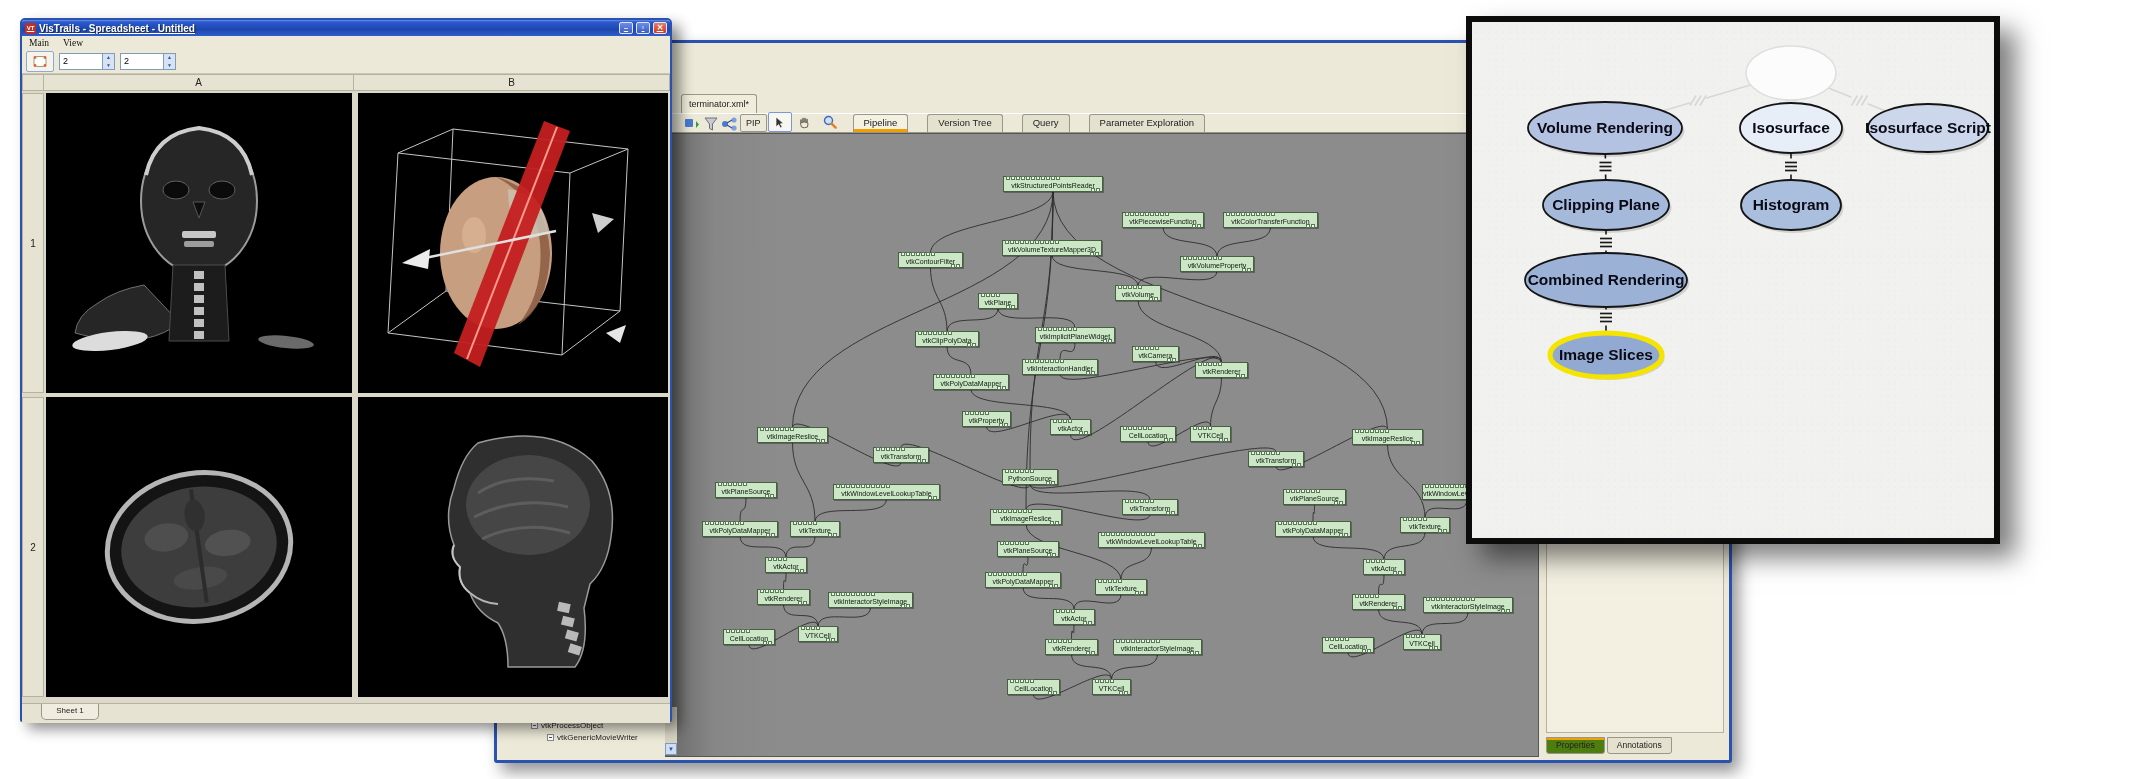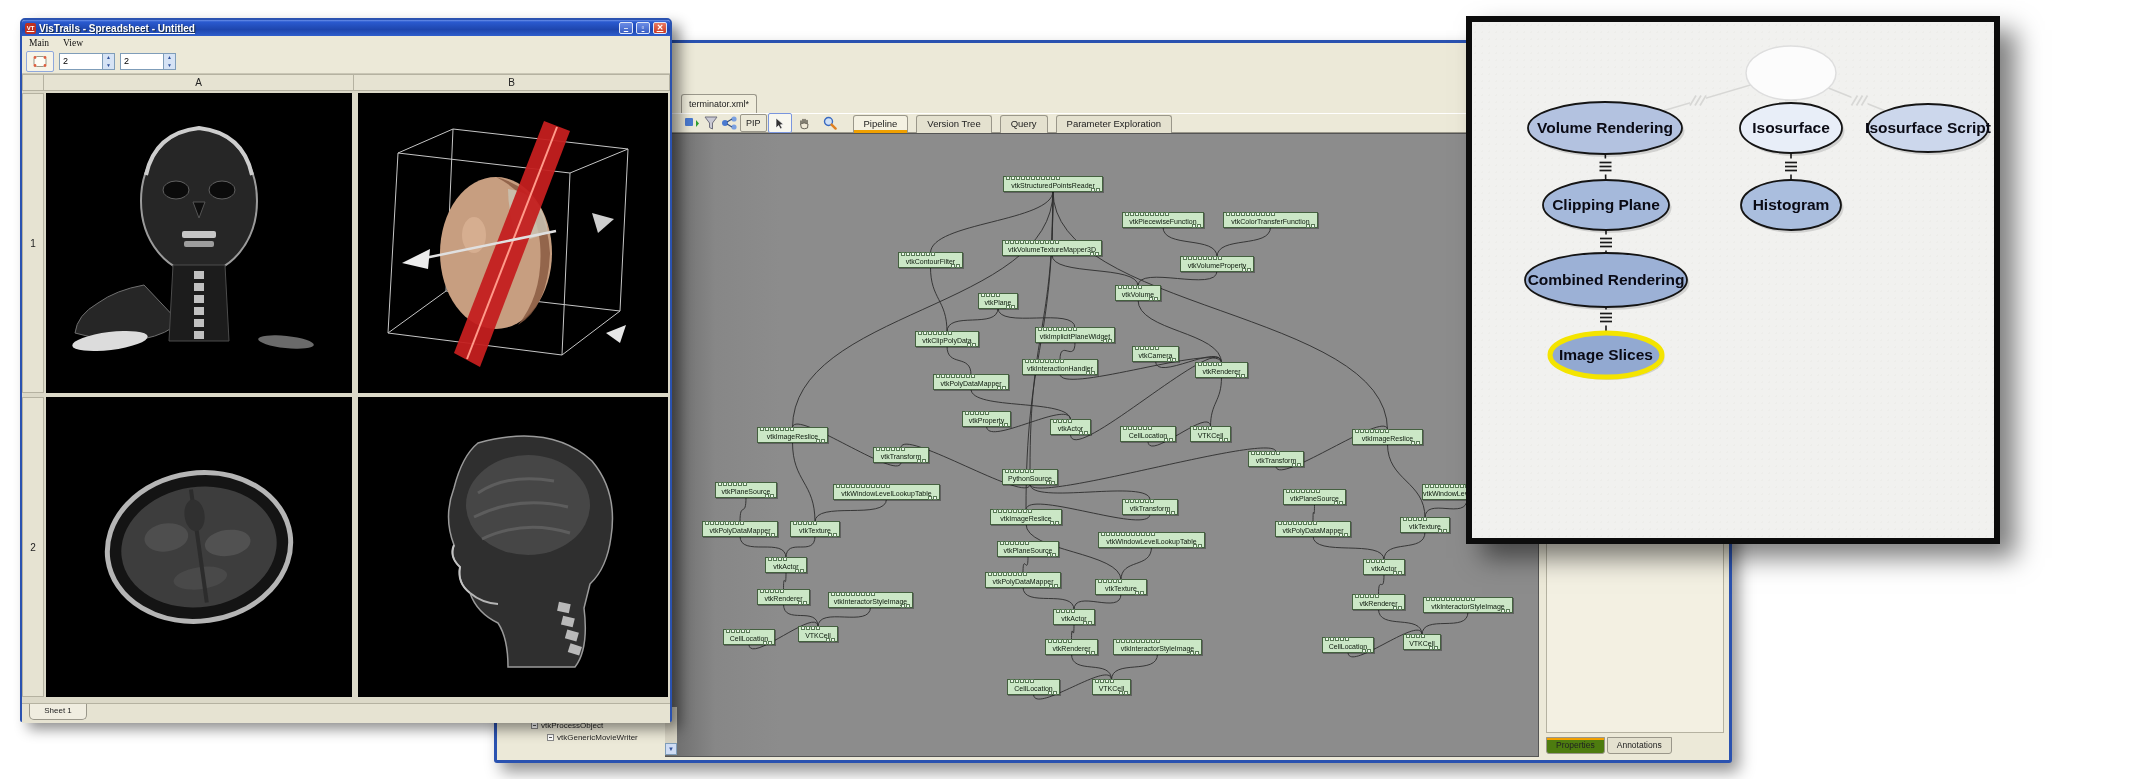--- a/index.html
+++ b/index.html
@@ -8,31 +8,31 @@
 
   
   .builder{position:absolute;left:494px;top:40px;width:1238px;height:723px;
            background:#ece9d8;border:3px solid #2a52b0;border-radius:5px 5px 3px 3px;
            box-shadow:7px 9px 16px rgba(0,0,0,.42);box-sizing:border-box;z-index:1;}
   .b-doc-tab{position:absolute;left:184px;top:51px;height:19px;line-height:19px;
              padding:0 7px;font-size:9px;color:#222;background:#f0eddc;
              border:1px solid #9a978a;border-bottom:none;border-radius:3px 3px 0 0;}
   .b-toolbar{position:absolute;left:0;top:70px;right:0;height:20px;background:#ece9d8;
              border-top:1px solid #fff;border-bottom:1px solid #9a978a;
-             display:flex;align-items:center;padding-left:186px;gap:1px;box-sizing:border-box;}
+             display:flex;align-items:flex-end;padding-left:186px;gap:1px;box-sizing:border-box;}
   .tbico{width:18px;height:16px;display:flex;align-items:center;justify-content:center;}
   .pipbtn{height:16px;padding:0 5px;font-size:9px;line-height:16px;color:#222;
           border:1px solid #9a978a;border-radius:2px;background:#ece9d8;}
   .toolbtn{width:22px;height:18px;display:flex;align-items:center;justify-content:center;
            border:1px solid transparent;border-radius:2px;}
   .toolbtn.active{background:#f8f7ef;border-color:#7a96df;}
   .viewtabs{display:flex;margin-left:10px;align-items:flex-end;height:20px;}
   .vtab{height:17px;line-height:16px;padding:0 10px;font-size:9.5px;color:#222;
         background:#e4e1cf;border:1px solid #9a978a;border-bottom:none;
-        border-radius:3px 3px 0 0;margin-right:8px;}
+        border-radius:3px 3px 0 0;margin-right:19px;}
   .vtab.active{background:#f4f1e2;box-shadow:inset 0 -3px 0 #f0a000;}
   .b-canvas{position:absolute;left:162px;top:90px;width:880px;height:624px;
             background:linear-gradient(90deg,#666 0px,#878787 55px,#8c8c8c 120px);
             border:1px solid #555;overflow:hidden;box-sizing:border-box;}
   .b-canvas svg{position:absolute;left:0;top:0;}
   .pnode{position:absolute;height:16px;background:#cbe7c6;border:1px solid #44603f;
          box-shadow:1px 1px 0 rgba(0,0,0,.3);box-sizing:border-box;}
   .pnode .ports{position:absolute;left:2px;top:-1px;display:flex;gap:1px;}
   .pnode .ports i{display:block;width:4px;height:4px;background:#eef8ec;border:1px solid #5a7a57;box-sizing:border-box;}
   .pnode .oports{position:absolute;right:2px;bottom:-1px;display:flex;gap:1px;}
@@ -86,21 +86,21 @@
          line-height:15px;box-sizing:border-box;background:#e6e3d2;}
   .hc0{width:22px;border-left:1px solid #b5b2a1;}
   .hcA{width:310px;} .hcB{flex:1;}
   .gridarea{position:relative;height:612px;background:#dcd9c8;}
   .rowhdr{position:absolute;left:0;width:22px;background:#e6e3d2;border:1px solid #b5b2a1;
           box-sizing:border-box;display:flex;align-items:center;justify-content:center;
           font-size:10px;color:#222;}
   .scell{position:absolute;background:#000;overflow:hidden;}
   .scell svg{display:block;width:100%;height:100%;}
   .sheettabs{height:19px;background:#e6e3d2;border-top:1px solid #b5b2a1;display:flex;align-items:flex-start;}
-  .sheettab{margin-left:7px;width:56px;height:15px;background:#f0ede0;border:1px solid #9a978a;
+  .sheettab{margin-left:19px;width:56px;height:15px;background:#f0ede0;border:1px solid #9a978a;
             border-top:none;border-radius:0 0 5px 5px;font-size:8px;text-align:center;
             line-height:14px;color:#222;}
 
   
   .inset{position:absolute;left:1466px;top:16px;width:534px;height:528px;
          background:#f1f1ef;border:6px solid #0c0c0c;box-sizing:border-box;
          box-shadow:16px 14px 24px rgba(0,0,0,.5);z-index:30;}
   .inset .tex{position:absolute;inset:0;
       background-image:radial-gradient(#e9e9e6 1px,transparent 1px);background-size:7px 7px;opacity:.55;}
   .inset svg{position:absolute;left:0;top:0;}

